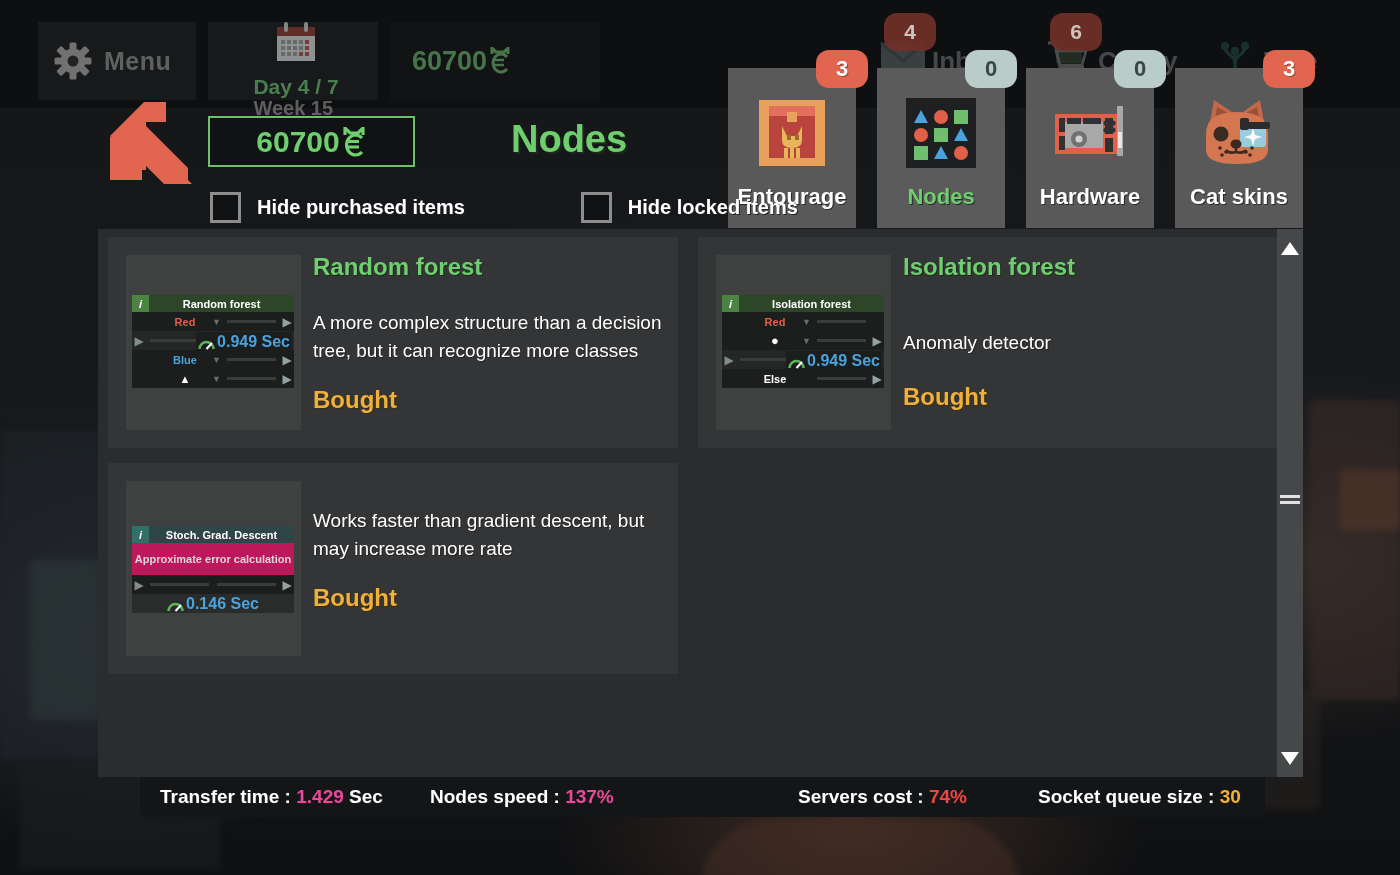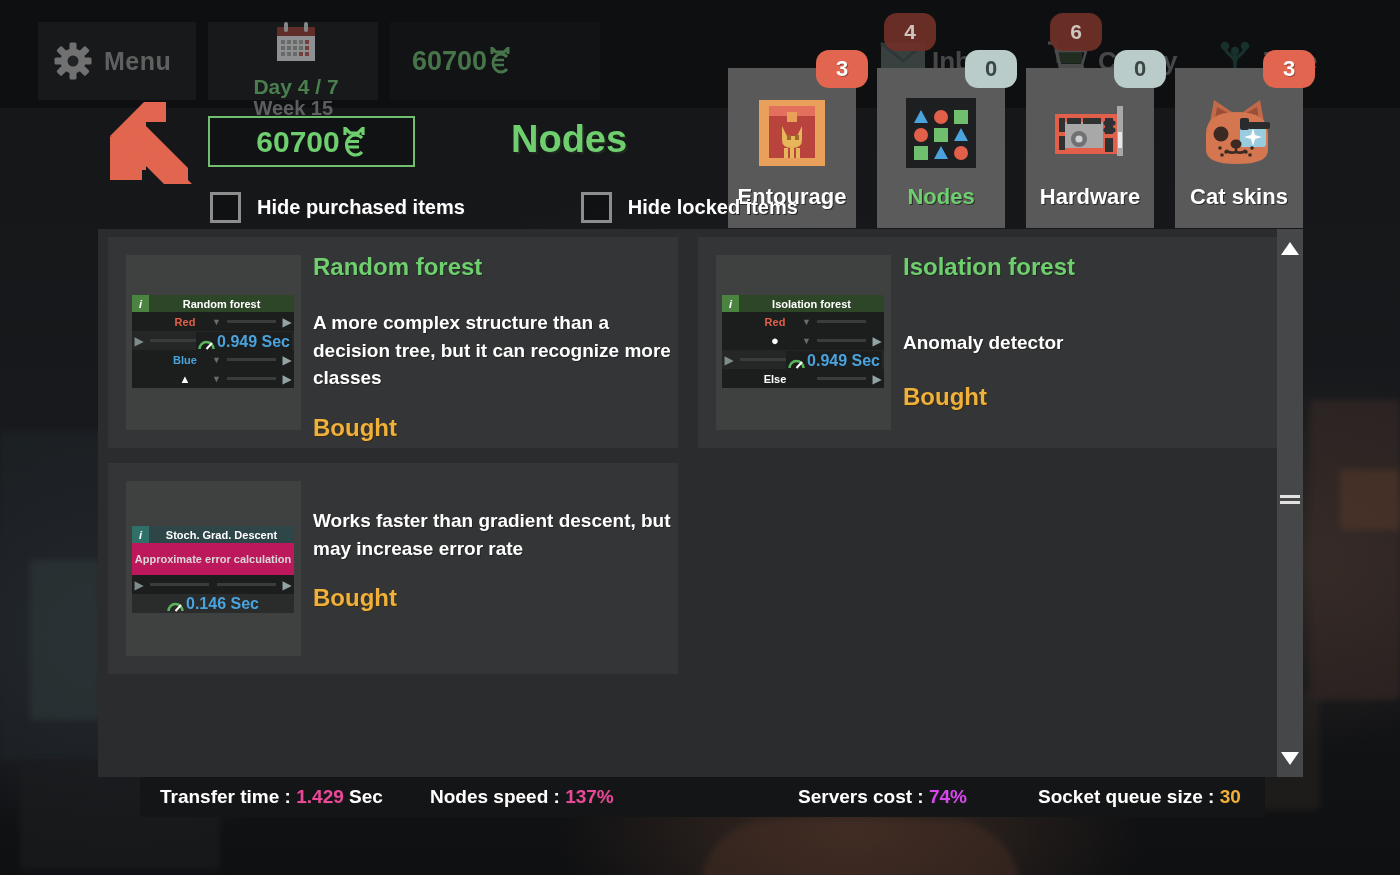--- a/index.html
+++ b/index.html
@@ -138,21 +138,21 @@
   }
   .card-thumb {
     margin: 18px 0 0 18px;
     width: 175px; height: 175px;
     background: #3f4040;
     position: relative; flex: 0 0 auto;
   }
   .card-body { margin-left: 12px; padding-top: 16px; flex: 1 1 auto; }
   .card-title { font-size: 24px; font-weight: bold; color: #6fcf6f; text-shadow: 1px 1px 0 #1d2a1d; }
   .card-desc {
-    margin-top: 28px; font-size: 19px; font-weight: bold; color: #ffffff;
+    margin-top: 28px; font-size: 19px; font-weight: normal; color: #ffffff;
     line-height: 1.45; text-shadow: 1px 1px 0 #242424; max-width: 370px;
   }
   .card-status { margin-top: 22px; font-size: 24px; font-weight: bold; color: #f0b13a; text-shadow: 1px 1px 0 #3a2c12; }
 
   
   .node-widget { position: absolute; background: #2a2b2b; }
   .nw-header {
     height: 17px; display: flex; align-items: center;
     font-size: 11px; font-weight: bold; color: #ffffff;
   }
@@ -187,21 +187,21 @@
   .sb-grip i { display: block; height: 3px; background: #e2e2e2; margin-bottom: 3px; }
 
   
   .statusbar {
     position: absolute; left: 140px; top: 777px; width: 1125px; height: 40px;
     background: #141516;
     display: flex; align-items: center;
   }
   .stat { position: absolute; font-size: 19px; font-weight: bold; color: #ffffff; text-shadow: 1px 1px 0 #1c1c1c; white-space: nowrap; }
   .v-blue { color: #ec4899; }
-  .v-green { color: #d946ef; }
+  .v-green { color: #ef4444; }
   .v-orange { color: #f0b13a; }
 </style>
 </head>
 <body>
 
 <div id="root">
 
   <div class="bg">
     <div class="bg-shape" style="left:0;top:430px;width:120px;height:330px;background:#20262a;"></div>
     <div class="bg-shape" style="left:30px;top:560px;width:70px;height:160px;background:#2e3a3a;"></div>
@@ -583,21 +583,21 @@
                     <path d="M1.5 11 A7 7 0 0 1 15.5 11" fill="none" stroke="#5ab55a" stroke-width="2.6"></path>
                     <path d="M8.5 11 L14 5" stroke="#ffffff" stroke-width="2"></path>
                   </svg>
                 </span>
                 <span>0.146 Sec</span>
               </span>
             </div>
           </div>
         </div>
         <div class="card-body">
-          <div class="card-desc" style="max-width:385px;">Works faster than gradient descent, but may increase error rate</div>
+          <div class="card-desc" style="max-width:385px;">Works faster than gradient descent, but may increase more rate</div>
           <div class="card-status">Bought</div>
         </div>
       </div>
 
     </div>
   </div>
 
   <div class="scrollbar">
     <div class="sb-arrow" style="top:6px;">
       <svg width="20" height="15" viewBox="0 0 20 15">

